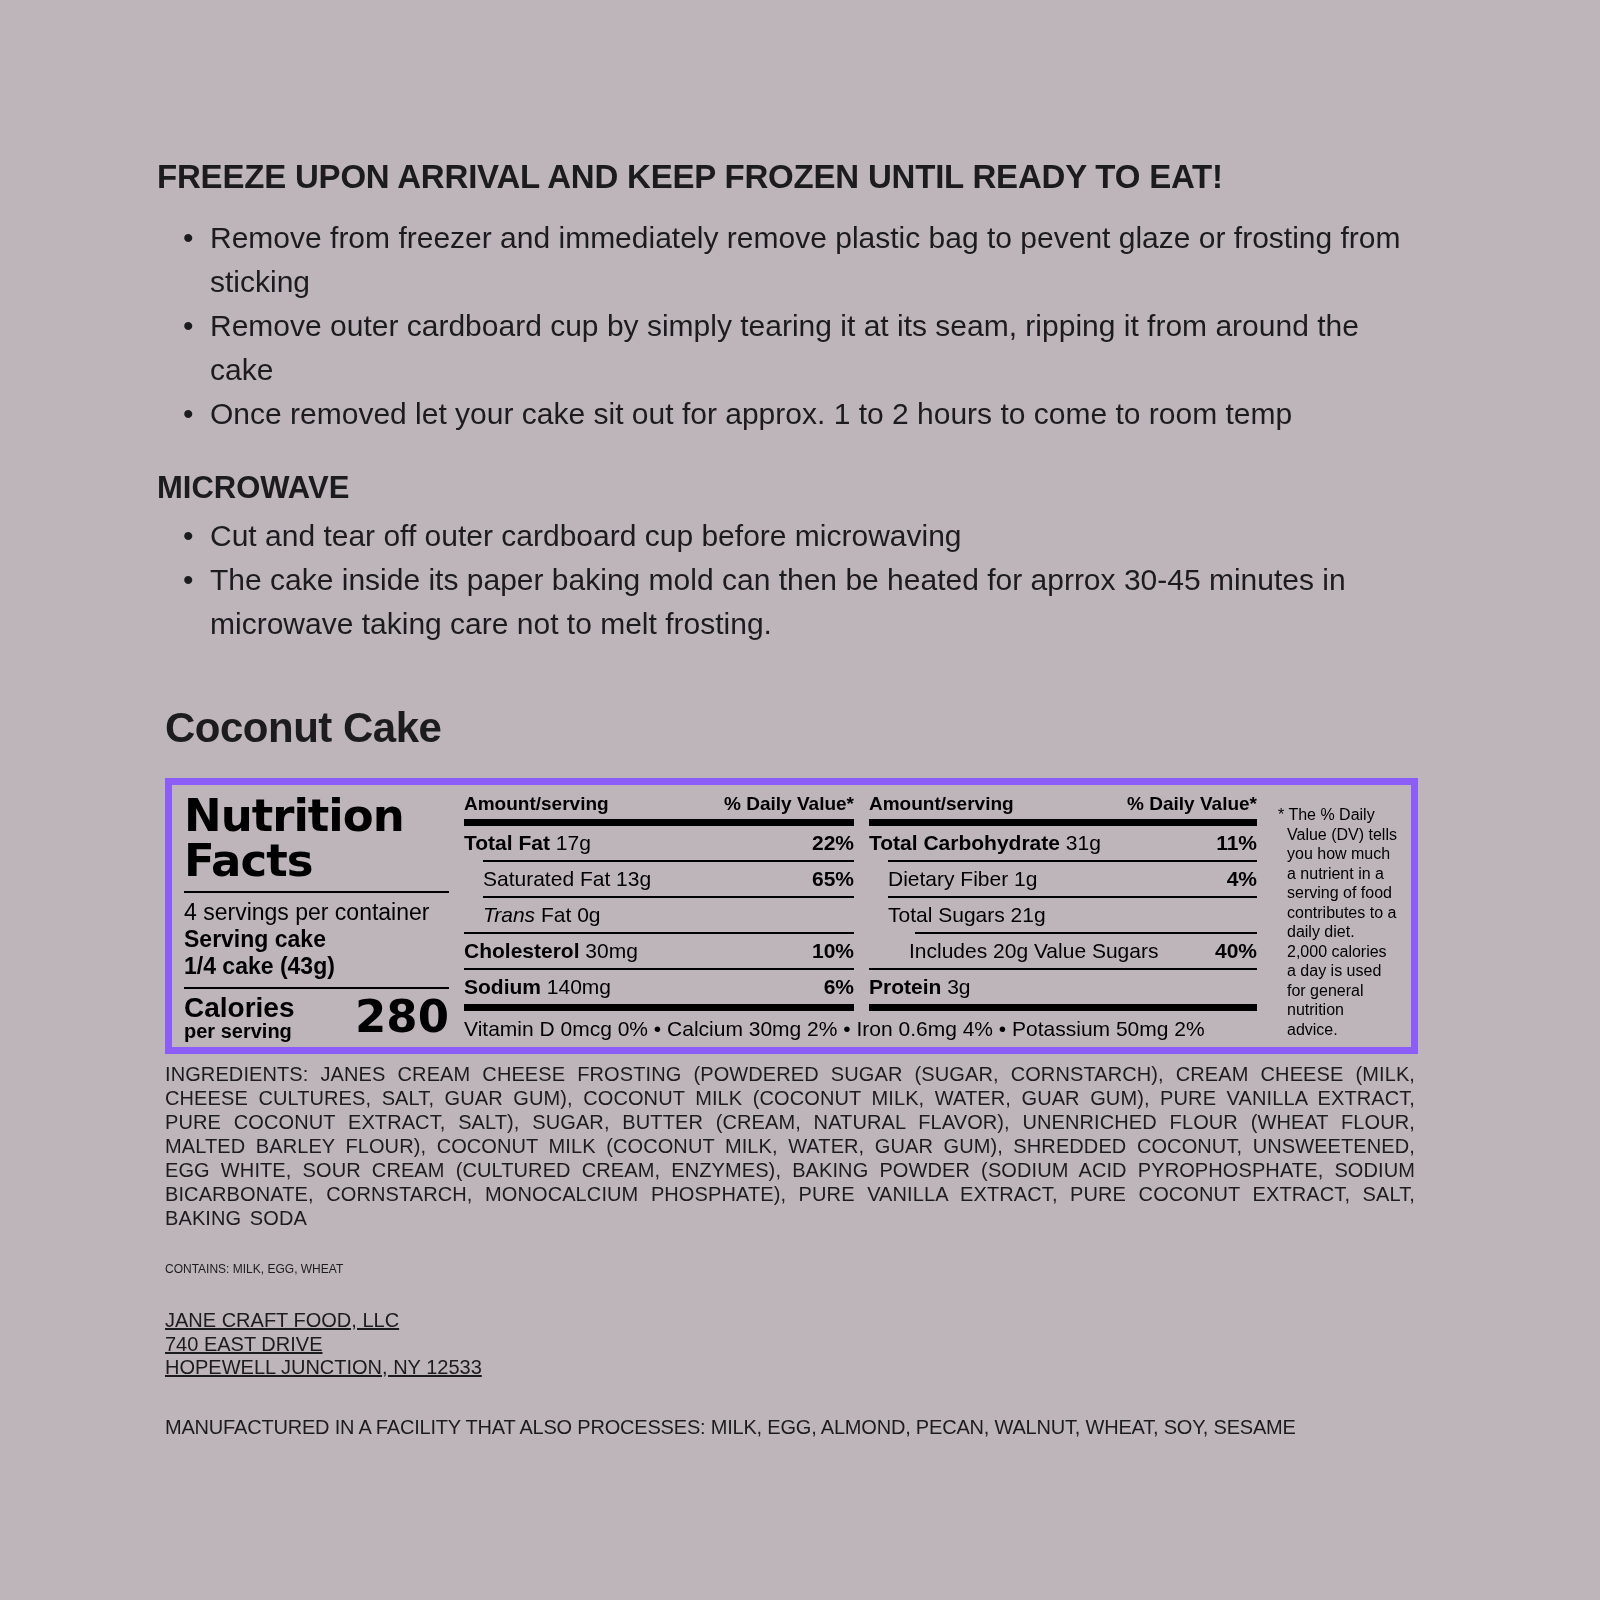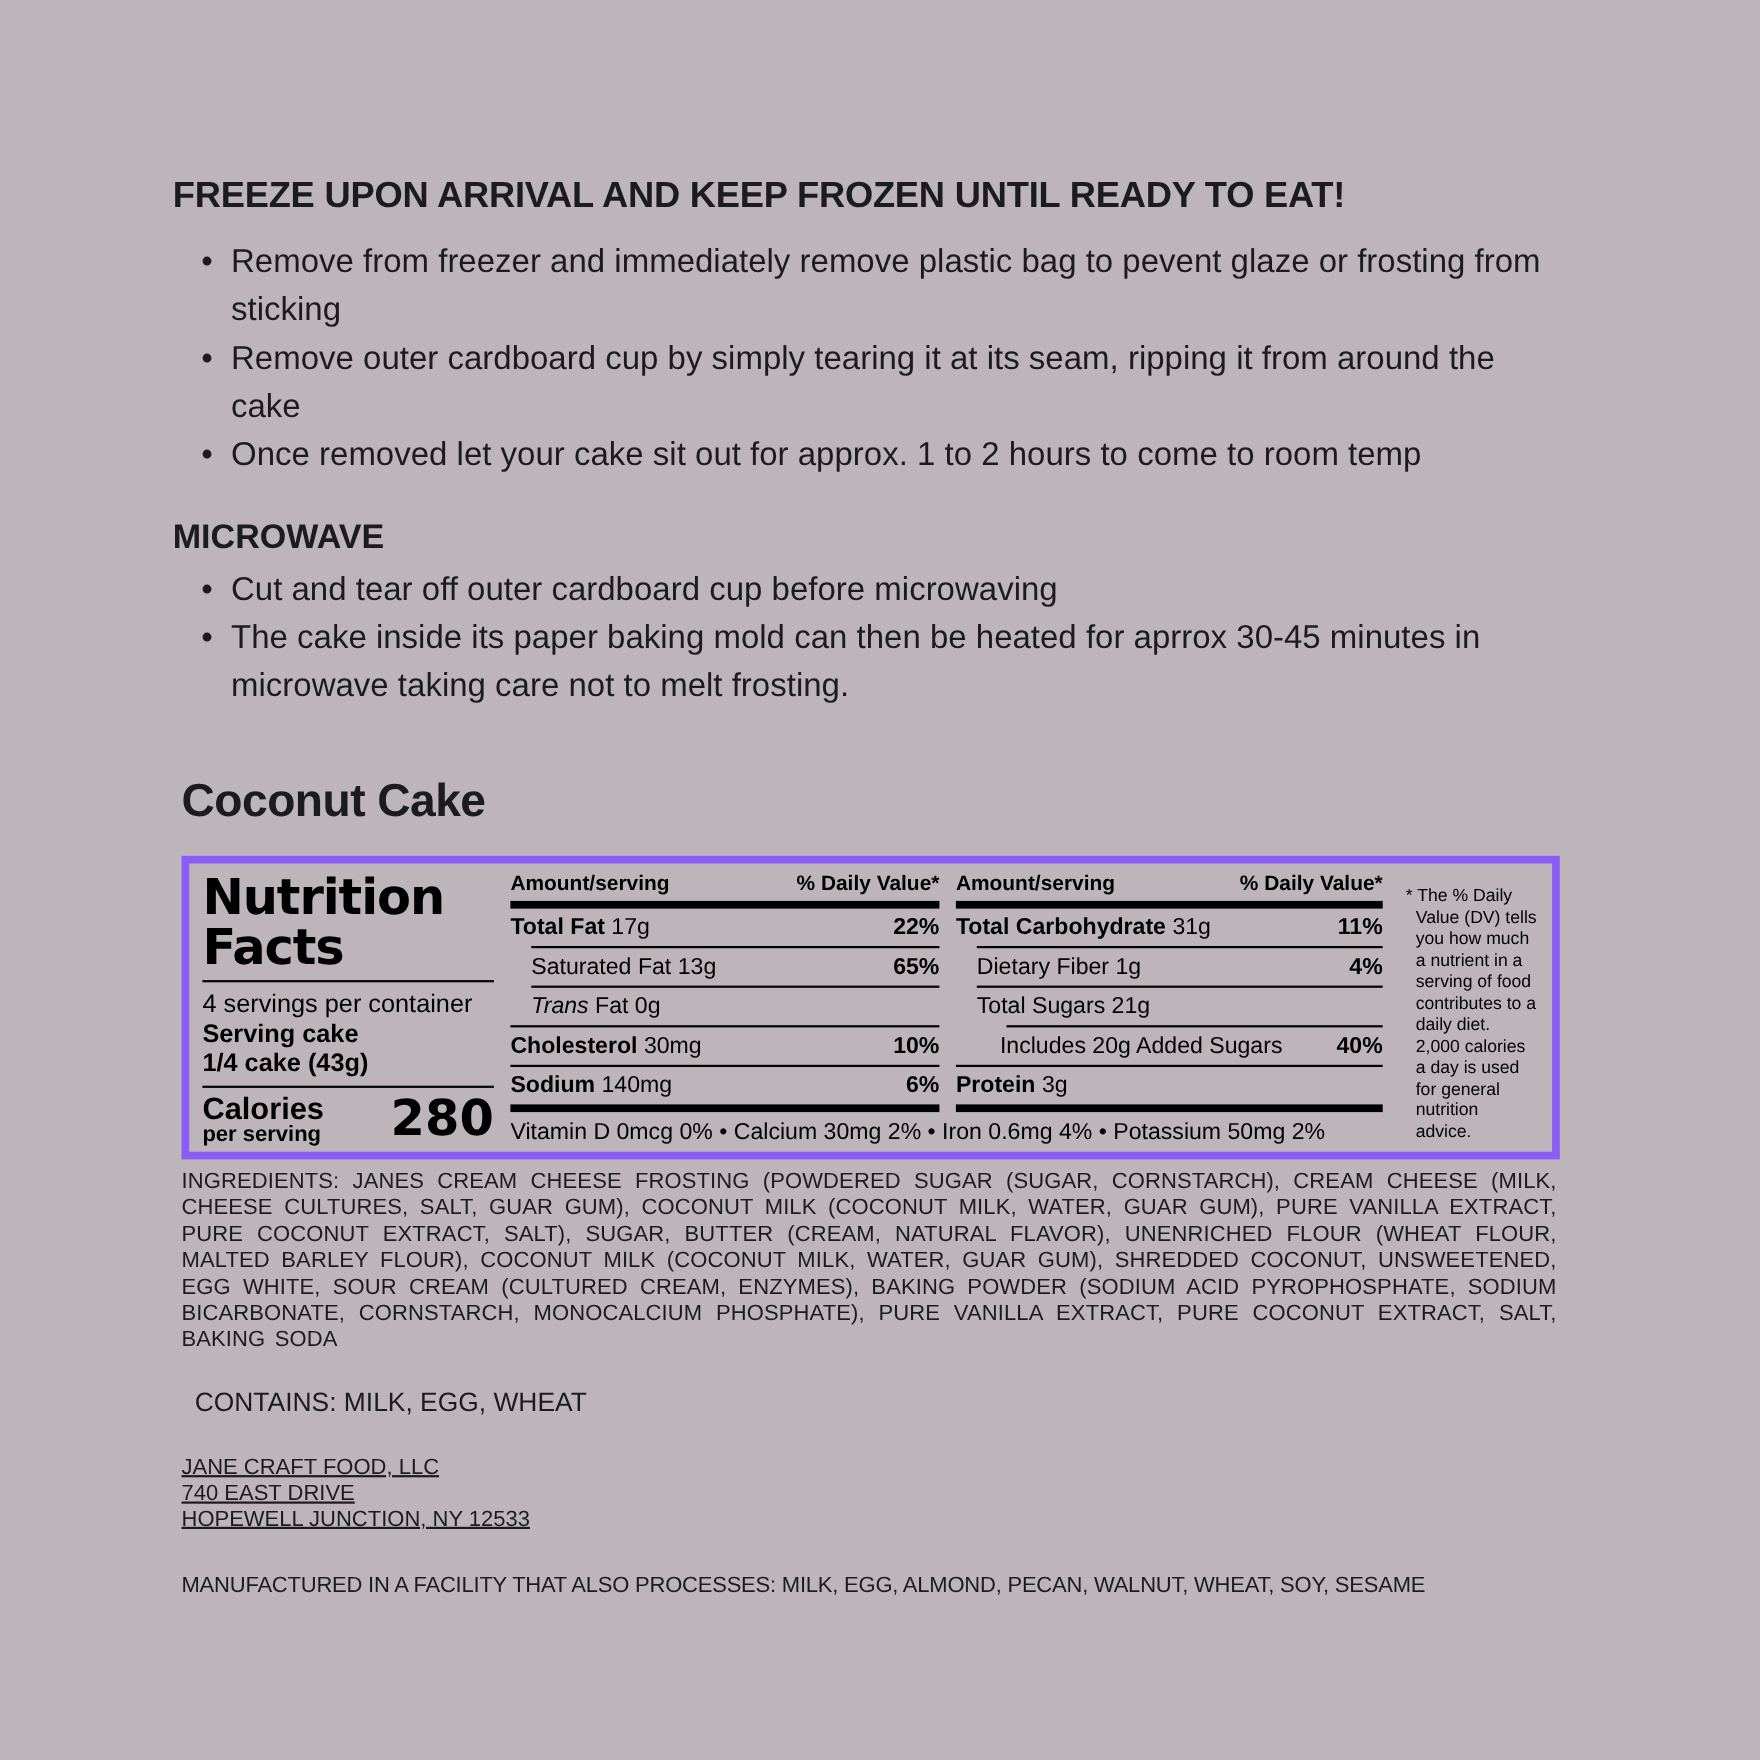--- a/index.html
+++ b/index.html
@@ -94,21 +94,21 @@
   .nf-rule{border-top:2px solid #000;}
   .nf-rule.indent1{margin-left:19px;}
   .nf-rule.indent2{margin-left:46px;}
   .nf-dvval{font-weight:bold;}
   
   .ingredients{
     margin:8px 0 0 8px;width:1250px;
     font-size:20px;line-height:24px;
     text-align:justify;letter-spacing:0.1px;word-spacing:3px;
   }
-  .contains{margin:32px 0 0 20px;font-size:24px;}
+  .contains{margin:32px 0 0 8px;font-size:12px;}
   .manufacturer{margin:33px 0 0 8px;font-size:20px;line-height:23.5px;text-decoration:underline;}
   .facility{margin:36px 0 0 8px;font-size:20px;letter-spacing:-0.2px;}
   b,i{white-space:inherit;}
 </style>
 </head>
 <body>
 
 <div class="content">
 
   <h1 class="headline">FREEZE UPON ARRIVAL AND KEEP FROZEN UNTIL READY TO EAT!</h1>
@@ -195,21 +195,21 @@
           <span>Dietary Fiber 1g</span>
           <span class="nf-dvval">4%</span>
         </div>
         <div class="nf-rule indent1"></div>
         <div class="nf-row pad1">
           <span>Total Sugars 21g</span>
           <span class="nf-dvval"></span>
         </div>
         <div class="nf-rule indent2"></div>
         <div class="nf-row pad2">
-          <span>Includes 20g Added Sugars</span>
+          <span>Includes 20g Value Sugars</span>
           <span class="nf-dvval">40%</span>
         </div>
         <div class="nf-rule indent0"></div>
         <div class="nf-row pad0">
           <span><b>Protein</b> 3g</span>
           <span class="nf-dvval"></span>
         </div>
         <div class="nf-thickbar"></div>
       </div>
 

